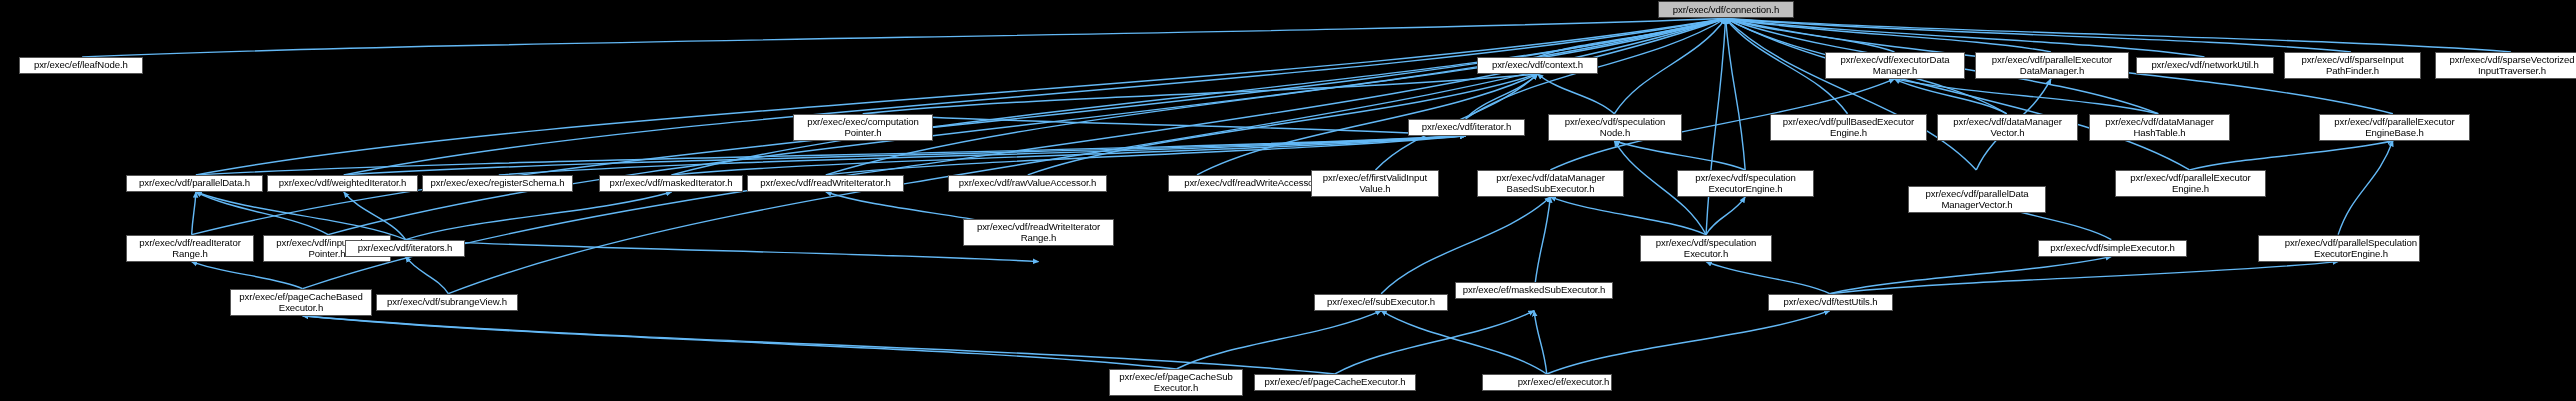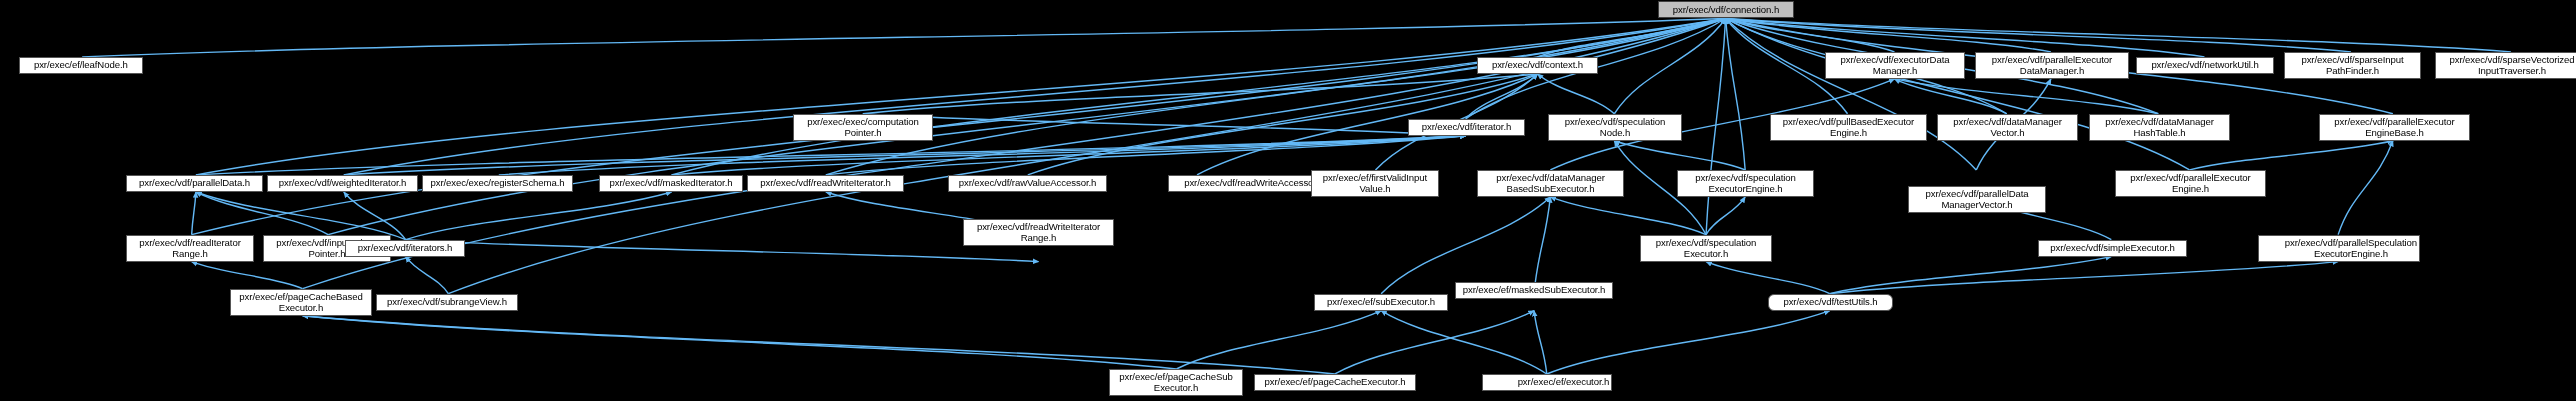--- a/index.html
+++ b/index.html
@@ -147,20 +147,20 @@
       <div class="node" style="left: 1624px; top: 235px; width: 132px; height: 27px;">pxr/exec/vdf/speculation
 Executor.h</div>
       <div class="node" style="left: 2022px; top: 240px; width: 149px; height: 17px;">pxr/exec/vdf/simpleExecutor.h</div>
       <div class="node" style="left: 2242px; top: 235px; width: 162px; height: 27px; padding-left: 26px;">pxr/exec/vdf/parallelSpeculation
 ExecutorEngine.h</div>
       <div class="node" style="left: 214px; top: 289px; width: 142px; height: 27px;">pxr/exec/ef/pageCacheBased
 Executor.h</div>
       <div class="node" style="left: 360px; top: 294px; width: 142px; height: 17px;">pxr/exec/vdf/subrangeView.h</div>
       <div class="node" style="left: 1298px; top: 294px; width: 134px; height: 17px;">pxr/exec/ef/subExecutor.h</div>
       <div class="node" style="left: 1439px; top: 282px; width: 158px; height: 17px;">pxr/exec/ef/maskedSubExecutor.h</div>
-      <div class="node" style="left: 1752px; top: 294px; width: 125px; height: 17px; border-radius: 6px;">pxr/exec/vdf/testUtils.h</div>
+      <div class="node" style="left: 1752px; top: 294px; width: 125px; height: 17px;">pxr/exec/vdf/testUtils.h</div>
       <div class="node" style="left: 1093px; top: 369px; width: 134px; height: 27px;">pxr/exec/ef/pageCacheSub
 Executor.h</div>
       <div class="node" style="left: 1238px; top: 374px; width: 162px; height: 17px;">pxr/exec/ef/pageCacheExecutor.h</div>
       <div class="node" style="left: 1466px; top: 374px; width: 130px; height: 17px; padding-left: 35px;">pxr/exec/ef/executor.h</div>
     </div>
 </div>
 
 
 </body></html>

